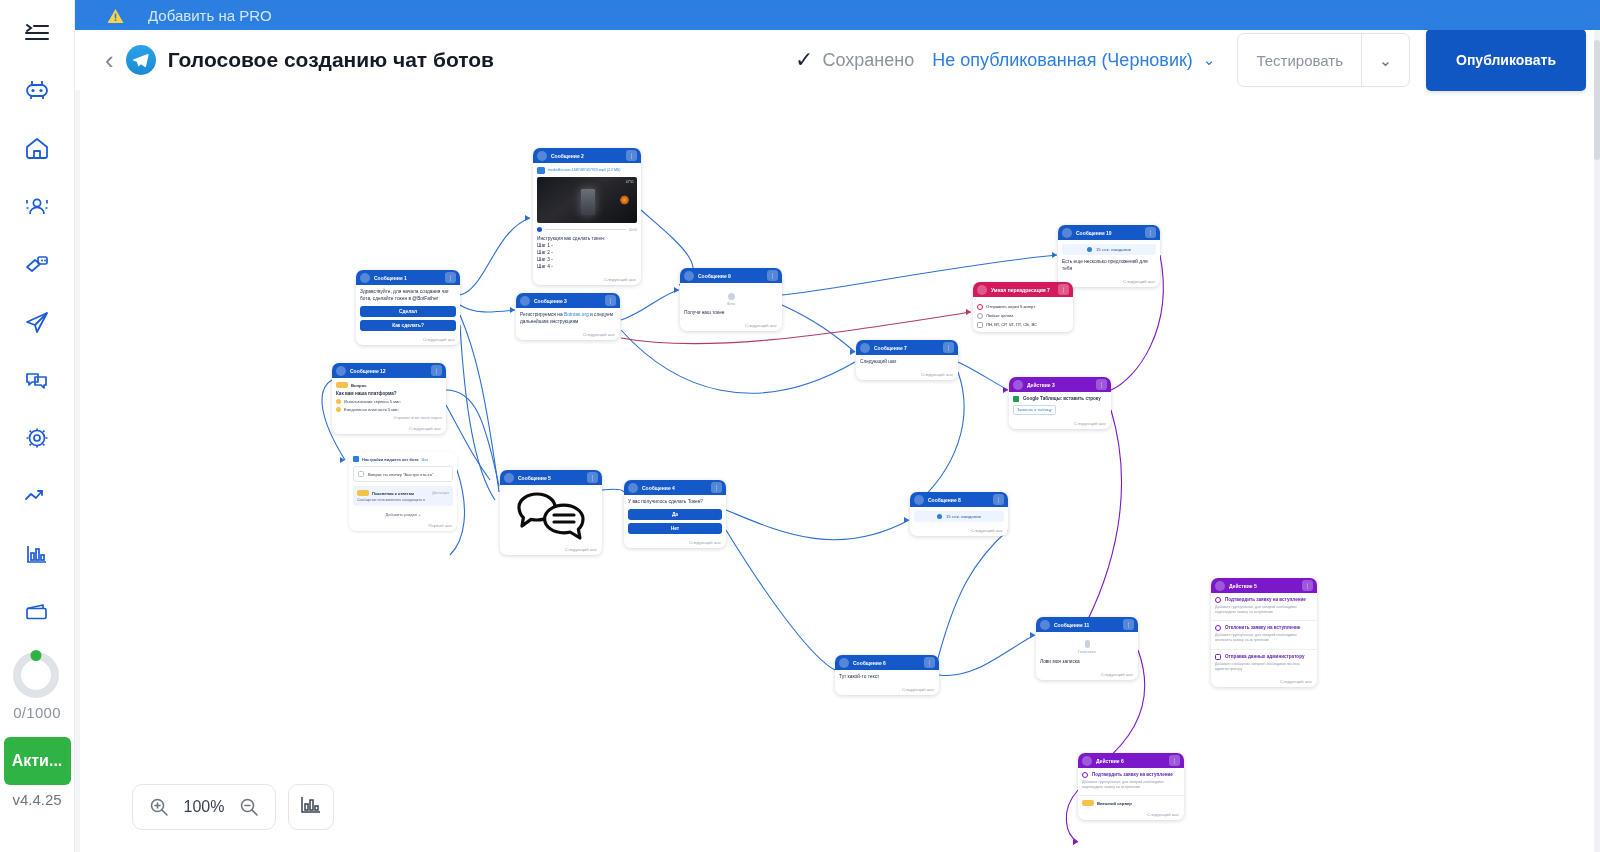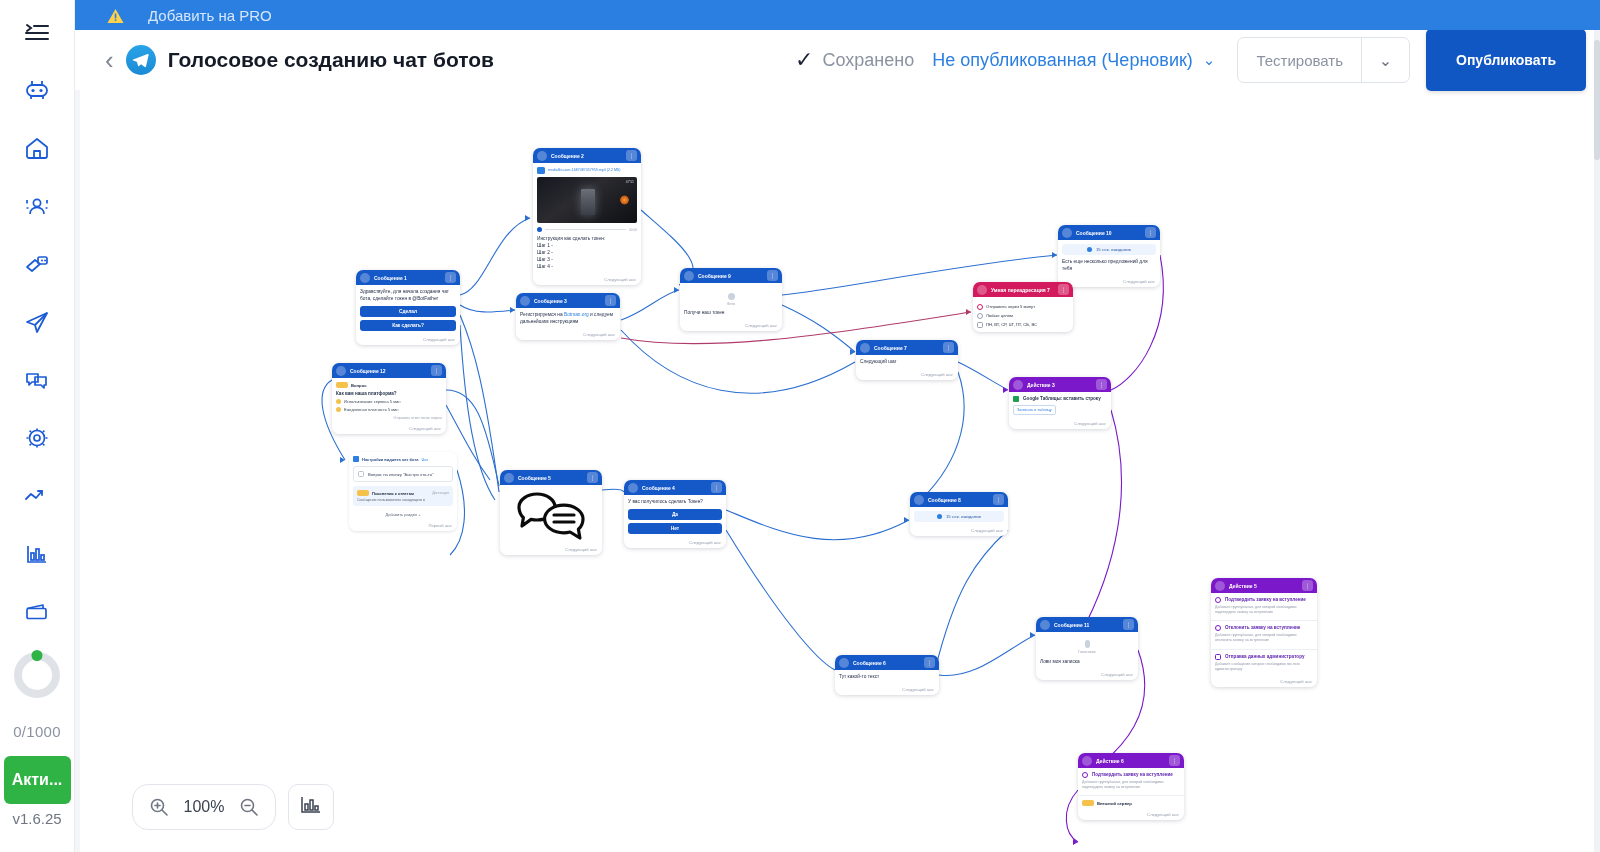--- a/index.html
+++ b/index.html
@@ -18,21 +18,21 @@
     z-index: 40;
   }
   .sb-icon {
     width: 44px; height: 44px; margin-top: 14px;
     display: flex; align-items: center; justify-content: center;
     color: #1c5bd8; cursor: pointer; border-radius: 8px;
   }
   .sb-icon.burger { color: #1b2436; margin-top: 10px; }
   .sb-icon svg { display: block; }
   .sb-gauge-wrap {
-    margin-top: 18px; display: flex; flex-direction: column; align-items: center; gap: 19px;
+    margin-top: 18px; display: flex; flex-direction: column; align-items: flex-start;
   }
   .gauge {
     width: 46px; height: 46px; border-radius: 50%;
     border: 8px solid #dfe3e8; position: relative;
   }
   .gauge .dot {
     position: absolute; width: 11px; height: 11px; border-radius: 50%;
     background: #2fb344; top: -10px; left: 50%; transform: translateX(-50%);
   }
   .gauge-label {
@@ -88,21 +88,21 @@
   }
   .saved-wrap { display: flex; align-items: center; gap: 9px; color: #8b93a1; font-size: 18px; margin-right: 18px;}
   .check { color: #1b2436; font-size: 22px; line-height: 1; }
   .status-sel {
     display: flex; align-items: center; gap: 10px;
     color: #2b7fe0; font-size: 18px; cursor: pointer; margin-right: 22px;
   }
   .chev-sm { font-size: 15px; }
   .test-group {
     display: flex; align-items: stretch; border: 1px solid #dfe3ea;
-    border-radius: 7px; height: 46px; overflow: hidden; background:#fff;
+    border-radius: 7px; height: 54px; overflow: hidden; background:#fff;
   }
   .test-btn {
     padding: 0 18px; display: flex; align-items: center;
     color: #8b93a1; font-size: 15px; cursor: pointer; background: none; border:none;
     font-family: inherit;
   }
   .test-caret {
     width: 48px; border-left: 1px solid #dfe3ea; display: flex;
     align-items: center; justify-content: center; color: #6e7683; cursor: pointer;
     font-size: 16px;
@@ -228,21 +228,21 @@
 
   .bubbles { padding: 4px; display: flex; justify-content: center; }
 
   
   .bottom-bar {
     position: absolute; left: 132px; bottom: 22px;
     display: flex; align-items: center; gap: 12px; z-index: 20;
   }
   .zoom-box {
     display: flex; align-items: center; gap: 14px;
-    background: #fff; border: 1px solid #e2e6ec; border-radius: 16px;
+    background: #fff; border: 1px solid #e2e6ec; border-radius: 10px;
     height: 46px; padding: 4px 16px;
   }
   .zoom-ico { color: #6e7683; cursor: pointer; display:flex; }
   .zoom-val { font-size: 16px; color: #3a4252; min-width: 42px; text-align: center; }
   .chart-box {
     width: 46px; height: 46px; background: #fff; border: 1px solid #e2e6ec;
     border-radius: 10px; display: flex; align-items: center; justify-content: center;
     color: #3a4252; cursor: pointer;
   }
   .search-box {
@@ -368,21 +368,21 @@
     </div>
 
     <div class="sb-gauge-wrap">
       <div class="gauge">
         <div class="dot"></div>
       </div>
       <div class="gauge-label">0/1000</div>
     </div>
 
     <button class="activate-btn">Акти...</button>
-    <div class="version">v1.6.25</div>
+    <div class="version">v4.4.25</div>
   </nav>
 
   <div class="banner">
     <span class="warn">
       <svg width="17" height="16" viewBox="0 0 17 16">
           <path d="M8.5 1l8 14H.5z" fill="#ffd24a"></path>
           <rect x="7.7" y="5.5" width="1.6" height="5" fill="#2b7fe0"></rect>
           <rect x="7.7" y="11.4" width="1.6" height="1.6" fill="#2b7fe0"></rect>
         </svg>
     </span>

